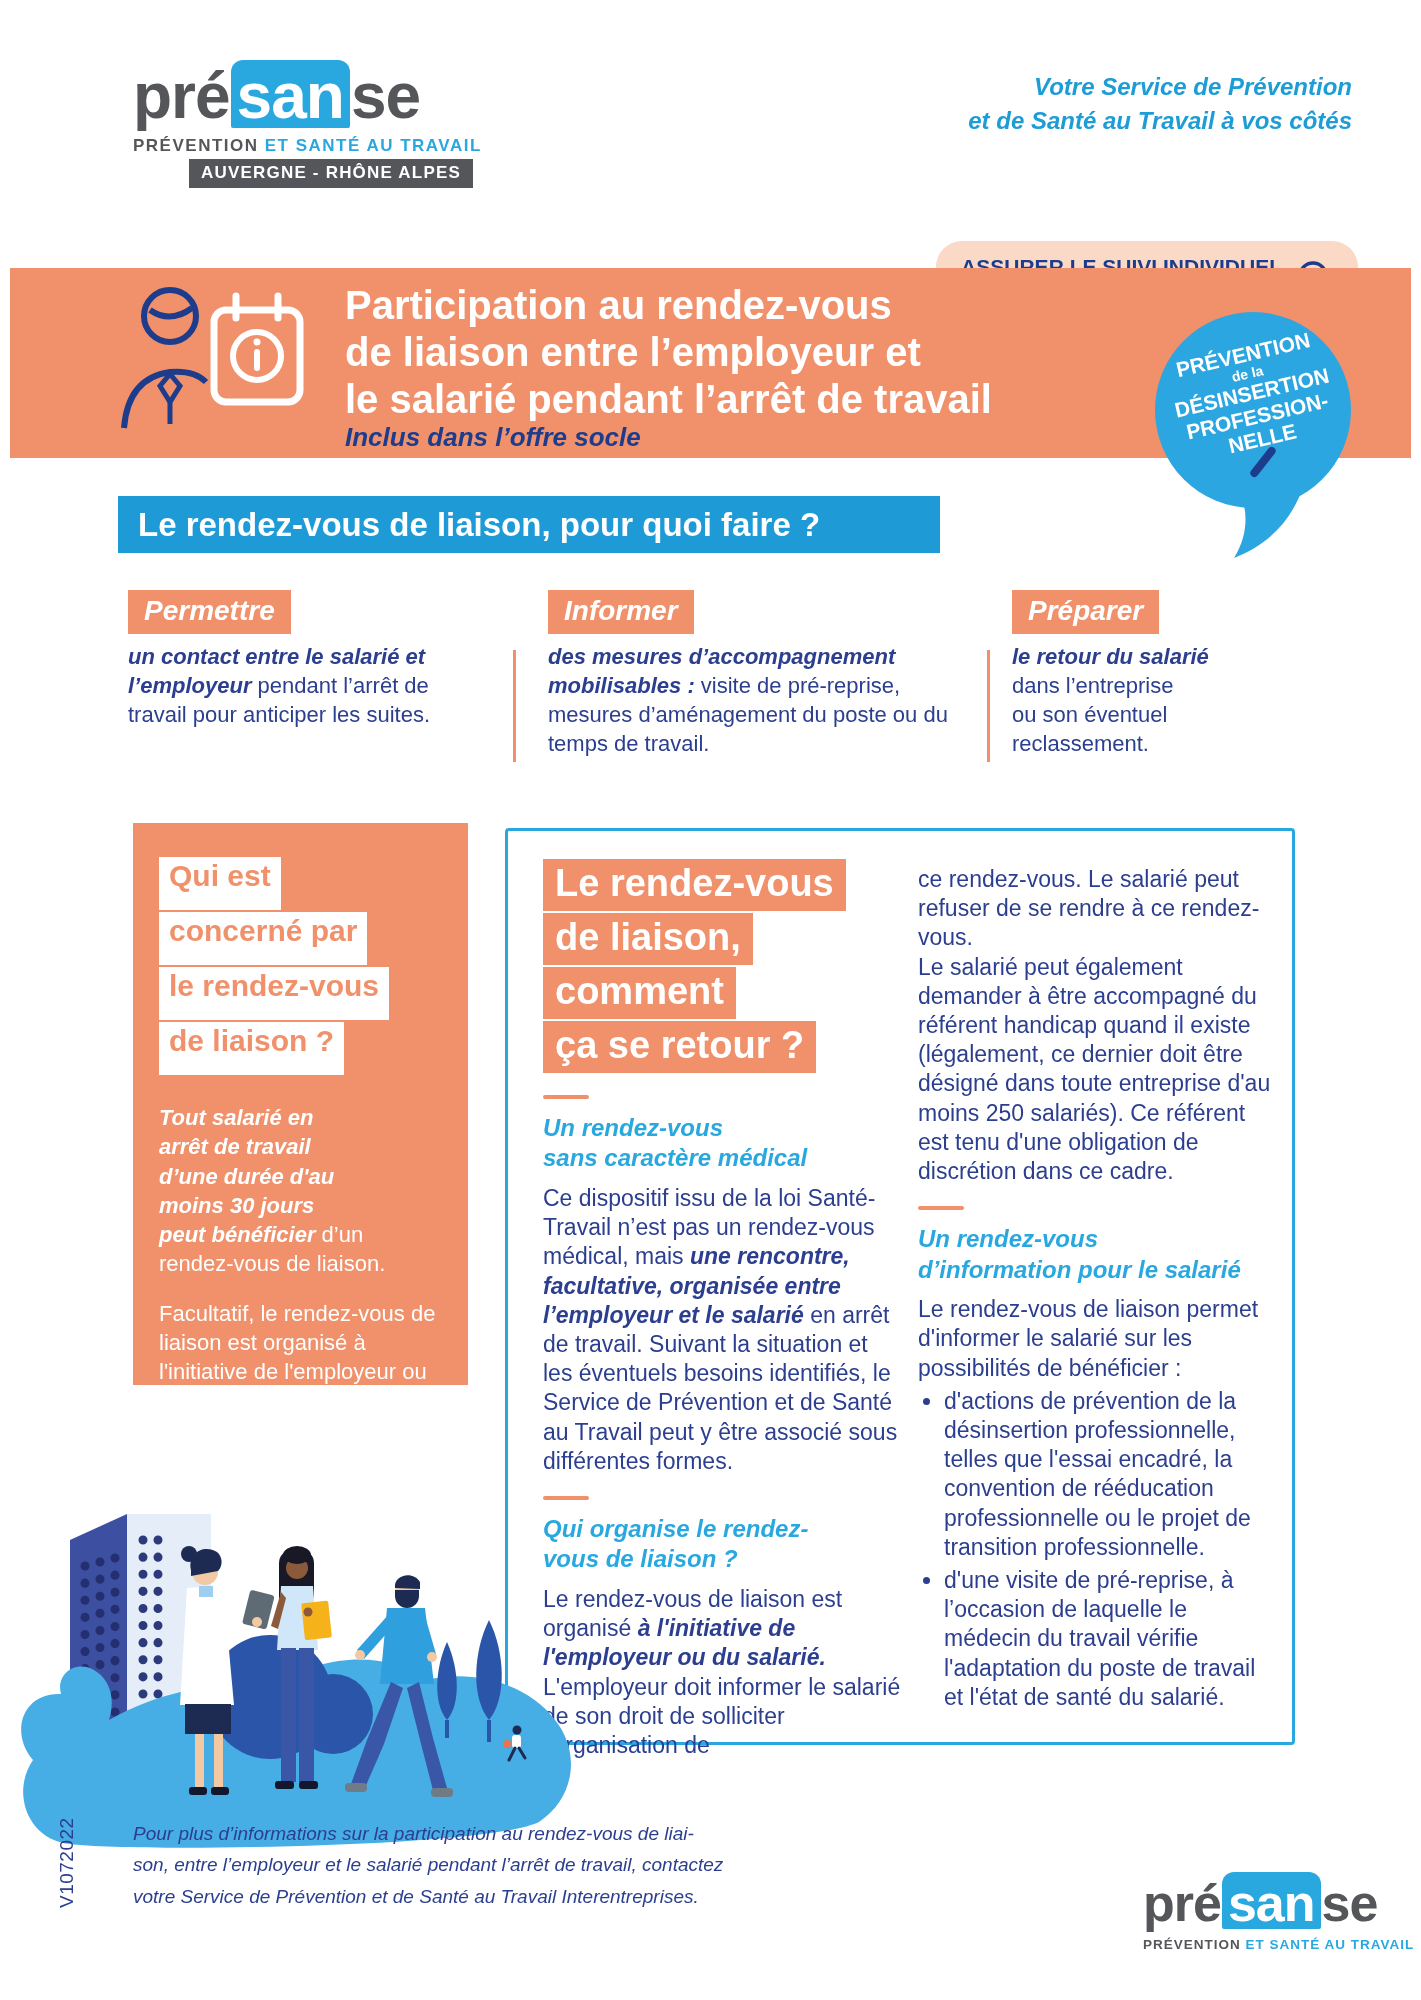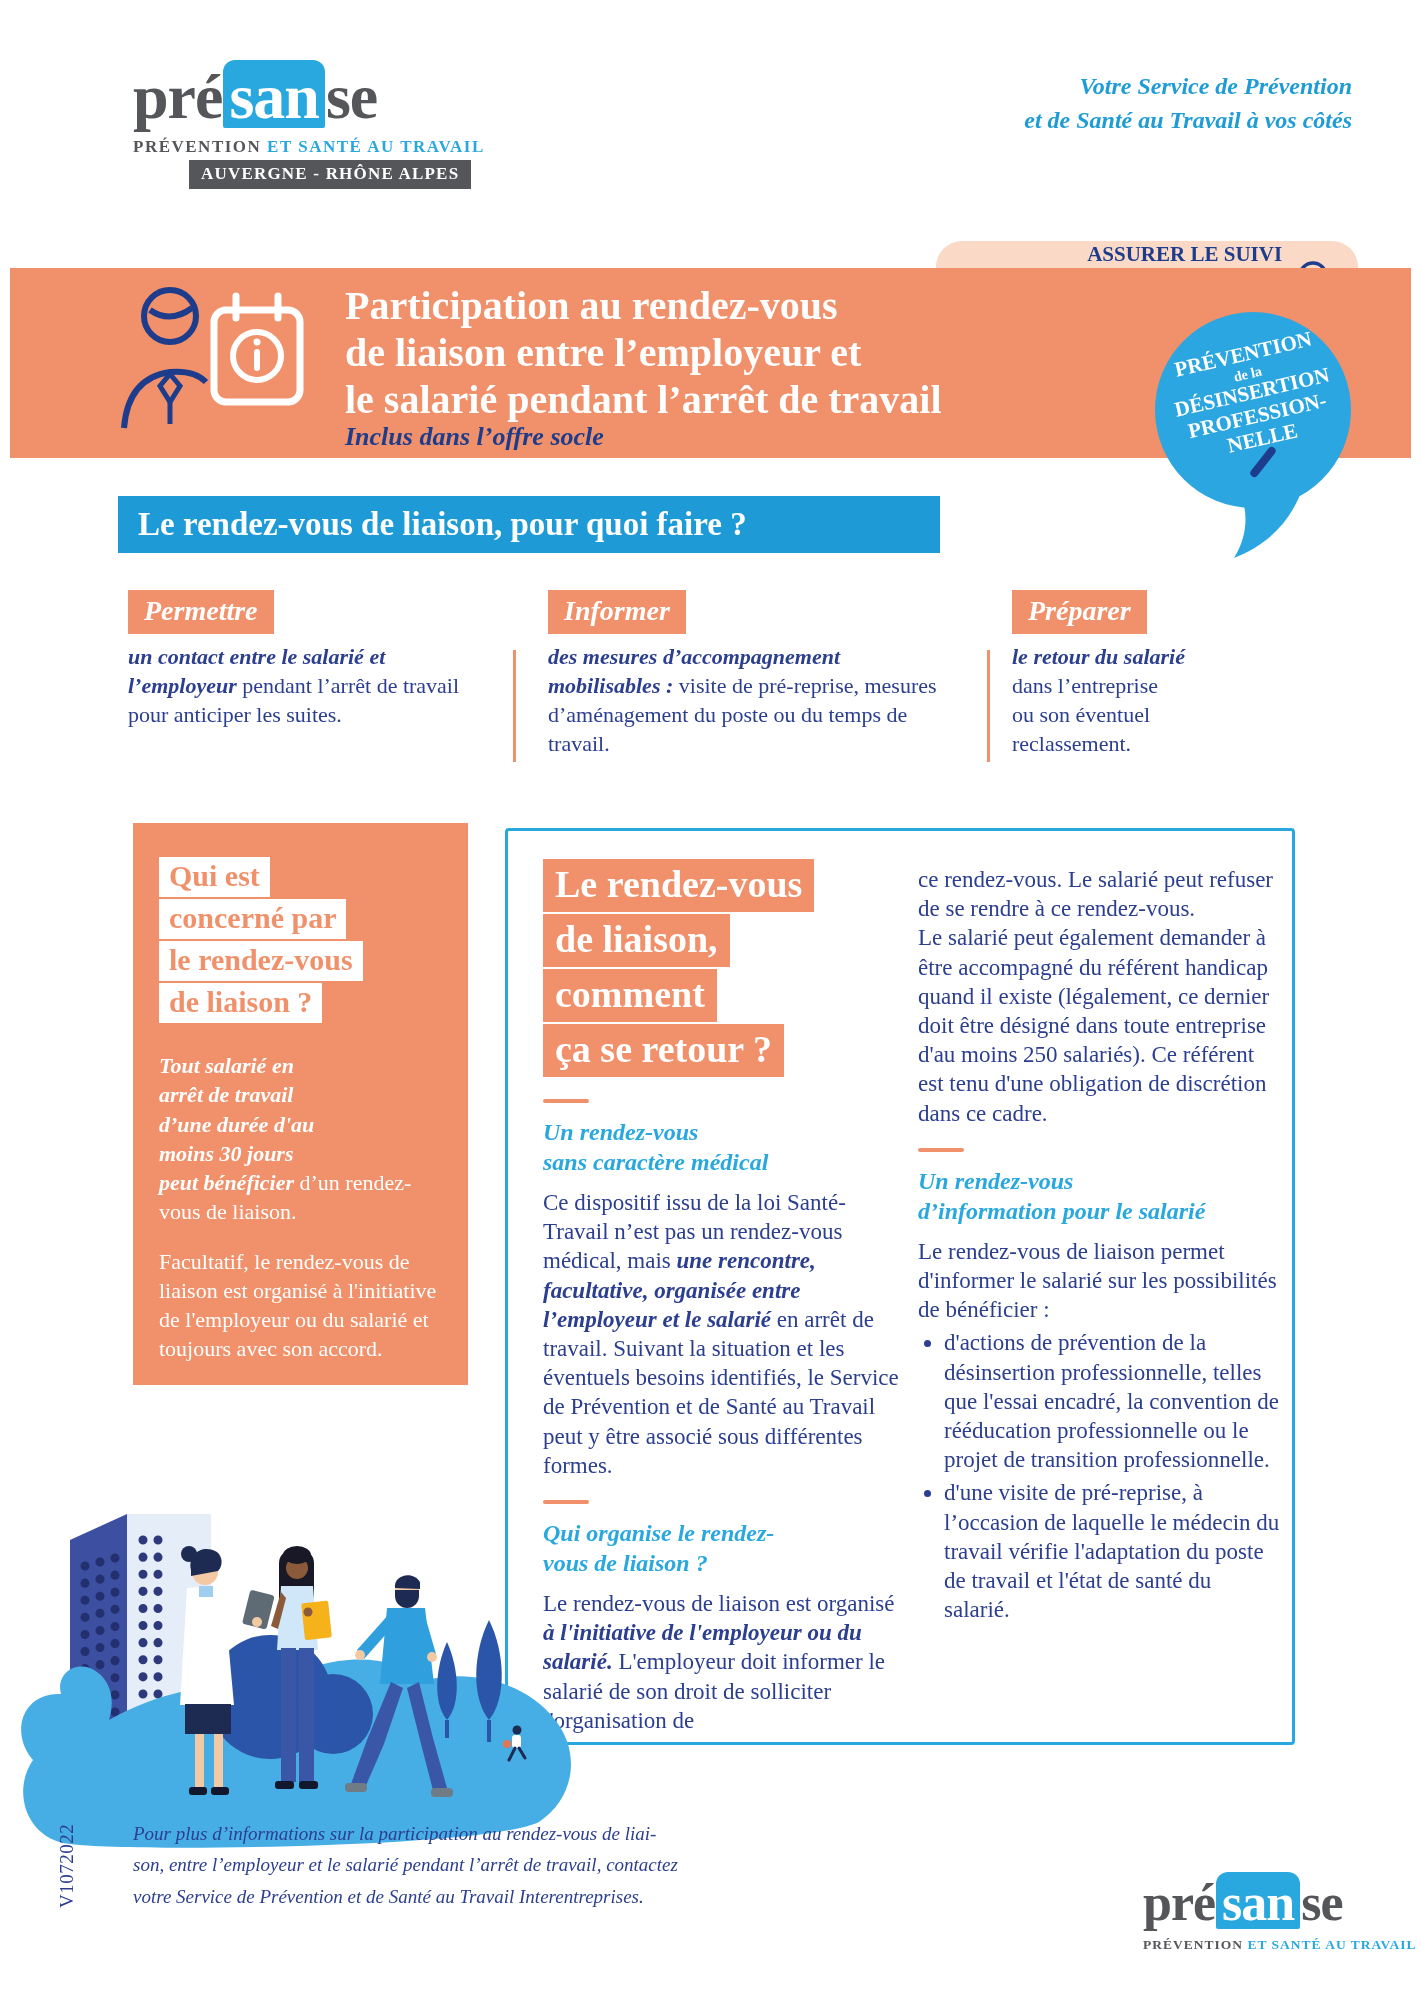--- a/index.html
+++ b/index.html
@@ -1,17 +1,17 @@
 <!DOCTYPE html>
 <html><head>
 <meta charset="utf-8">
 <style>
   html,body{margin:0;padding:0;background:#fff;}
   #page{position:relative;width:1421px;height:2000px;background:#fff;overflow:hidden;
-        font-family:Liberation Serif, serif;}
+        font-family:Liberation Sans, sans-serif;}
   .abs{position:absolute;}
   .preline{white-space:pre-line;}
 
   
   .logo-word{font-weight:bold;font-size:64px;letter-spacing:-1px;color:#55565A;line-height:1;}
   .logo-san{display:inline-block;background:#29A8E0;color:#fff;padding:8px 6px 2px;margin:0 1px;
             border-radius:12px 12px 2px 2px;line-height:0.9;}
   .logo-tag{font-weight:bold;font-size:17px;letter-spacing:1.5px;margin-top:8px;}
   .logo-tag .g{color:#55565A;} .logo-tag .b{color:#29A8E0;}
   .logo-region{display:inline-block;background:#55565A;color:#fff;font-weight:bold;font-size:17px;
@@ -46,21 +46,21 @@
   .col-label{display:inline-block;background:#F0916B;color:#fff;font-weight:bold;font-style:italic;
              font-size:28px;padding:5px 16px 7px;}
   .colbody{color:#2B3E8F;font-size:22px;line-height:1.32;margin-top:8px;white-space:pre-line;}
   .bi{font-weight:bold;font-style:italic;}
   .vdiv{width:3px;height:112px;background:#F0916B;}
 
   
   .who-box{left:133px;top:823px;width:335px;height:562px;background:#F0916B;box-sizing:border-box;
            padding:34px 26px;}
   .who-title span{display:inline-block;background:#fff;color:#F0916B;font-weight:bold;font-size:30px;
-                  padding:2px 10px 4px;margin-bottom:2px;}
+                  padding:2px 10px 17px;margin-bottom:2px;}
   .who-p{color:#fff;font-size:22px;line-height:1.33;margin:26px 0 0;white-space:pre-line;}
   .who-p2{color:#fff;font-size:22px;line-height:1.33;margin:20px 0 0;}
 
   
   .main-box{left:505px;top:828px;width:790px;height:917px;border:3px solid #29A8E0;background:#fff;
             box-sizing:border-box;border-radius:4px;}
   .mid-col{left:35px;top:28px;width:360px;position:absolute;}
   .right-col{left:410px;top:34px;width:362px;position:absolute;}
   .how-title span{display:inline-block;background:#F0916B;color:#fff;font-weight:bold;font-size:38px;
                   padding:3px 12px 6px;margin-bottom:2px;}

